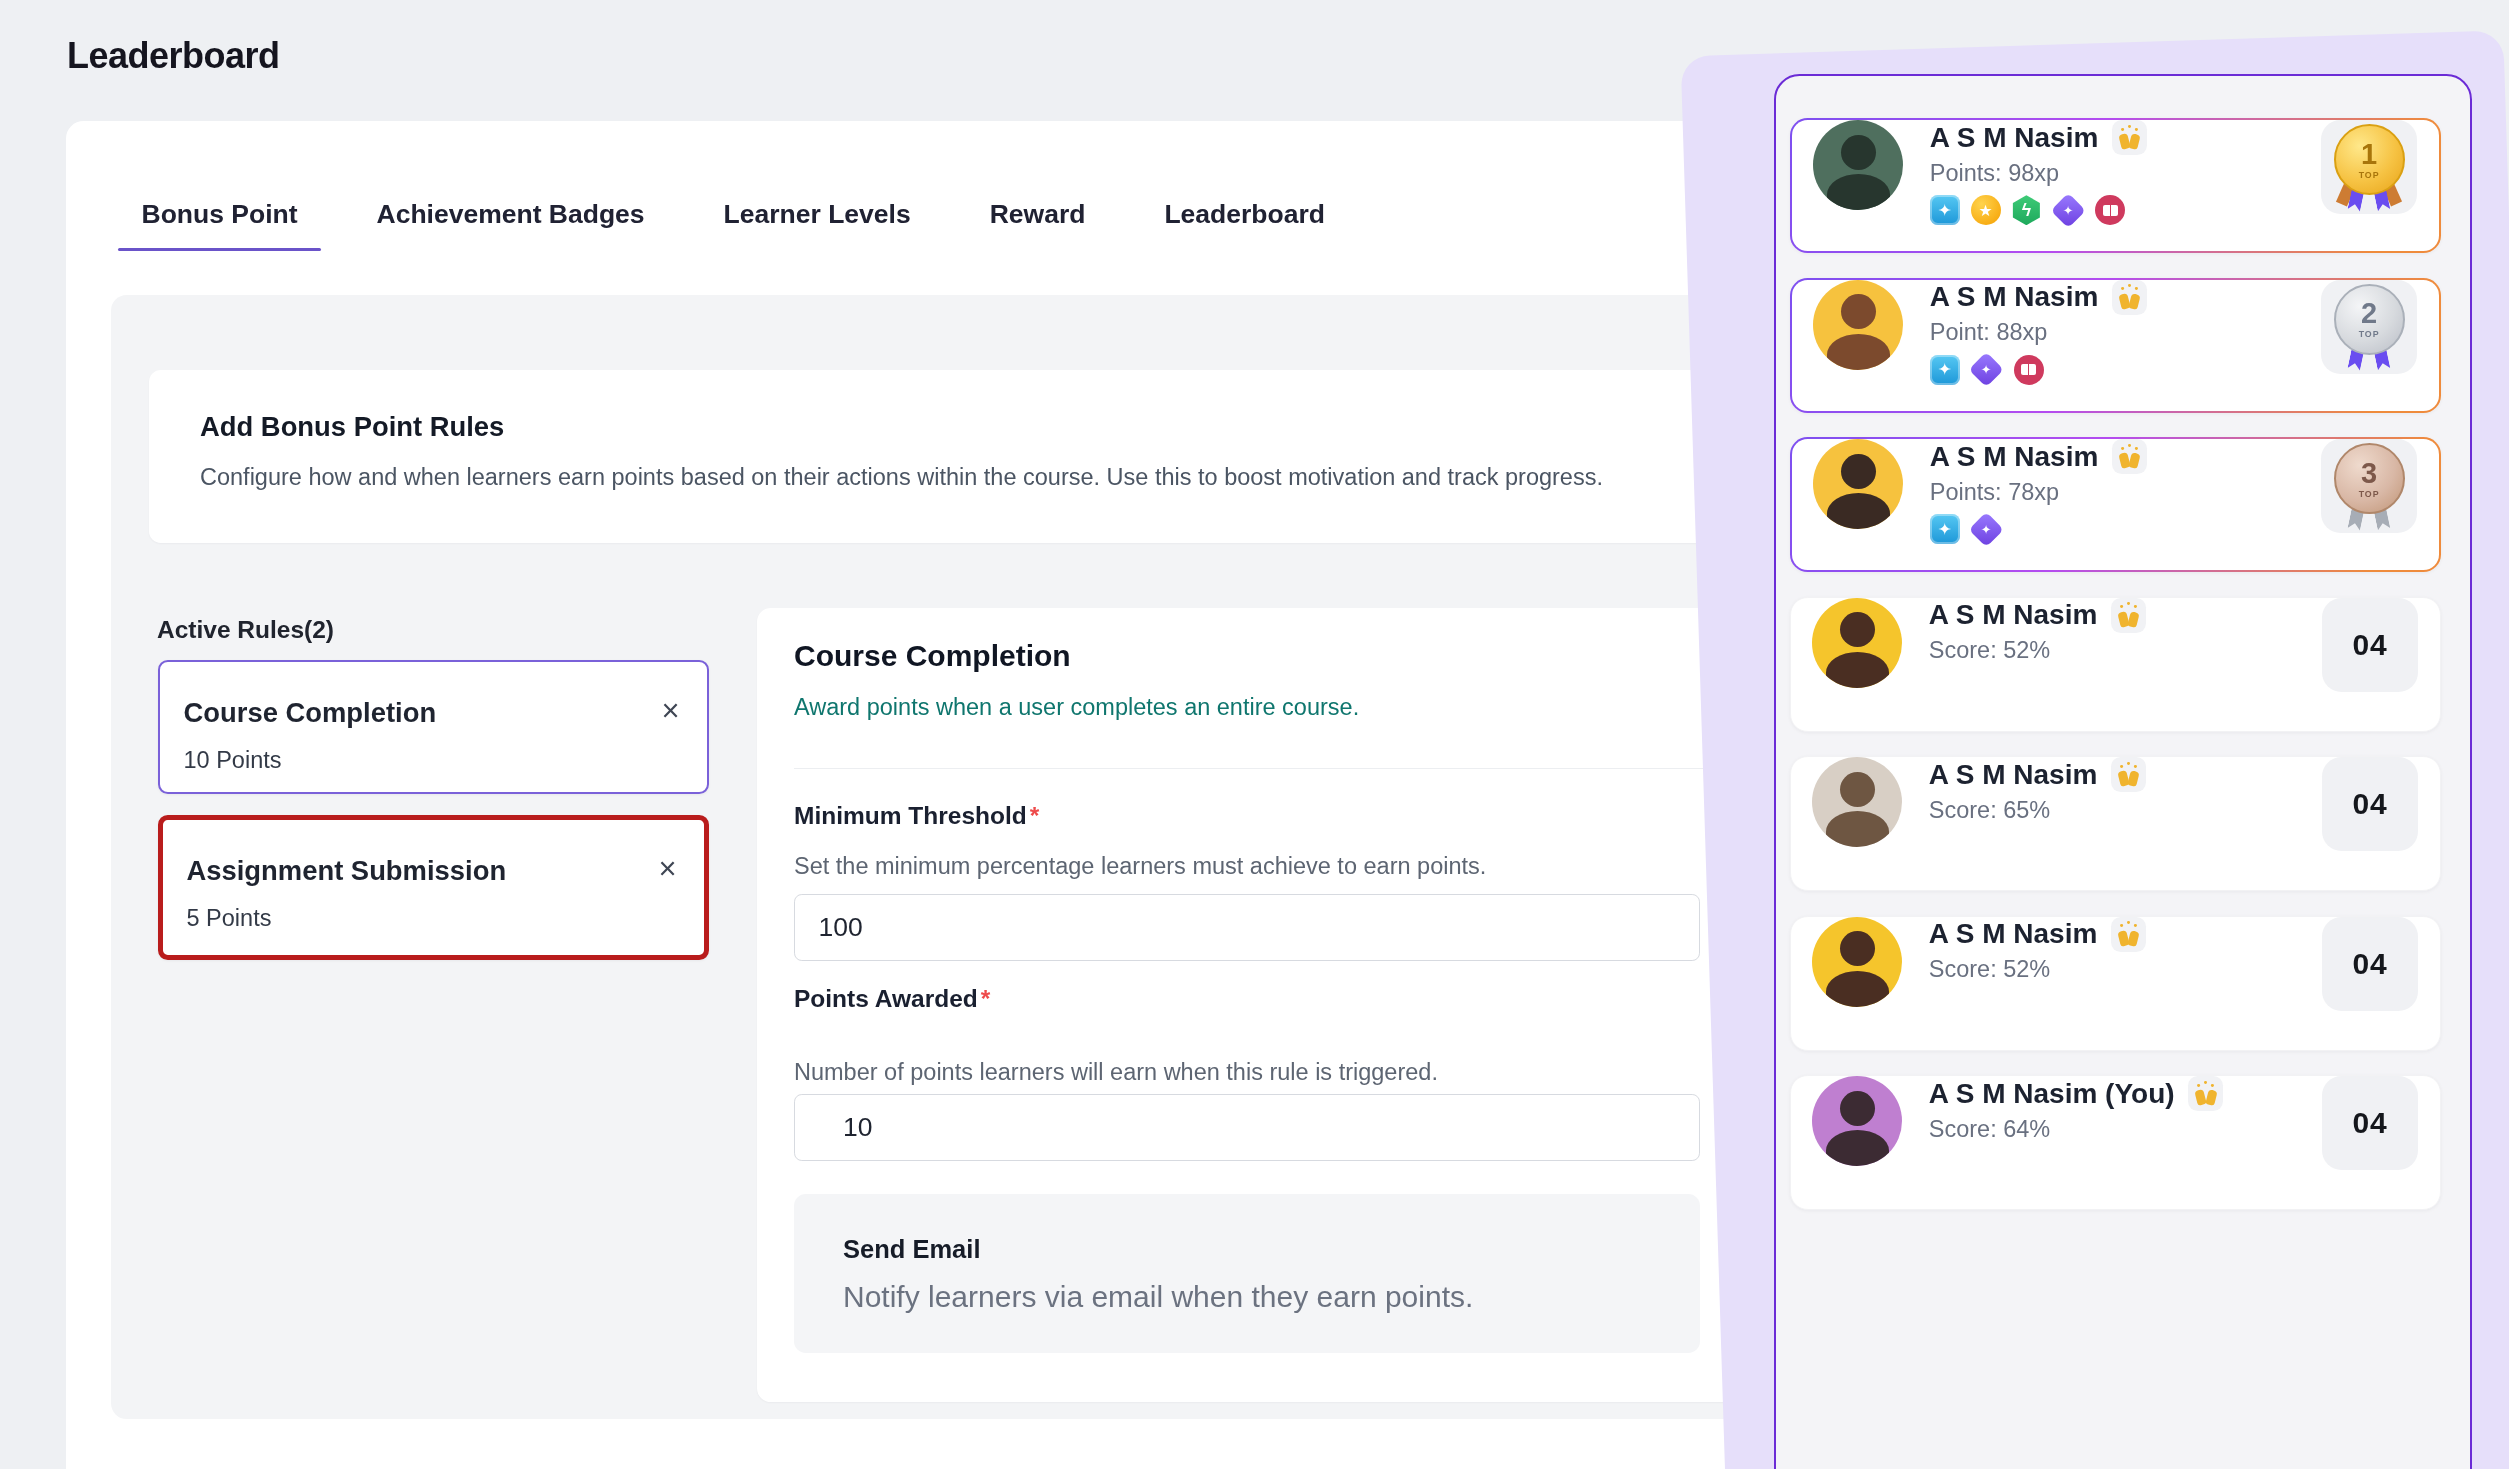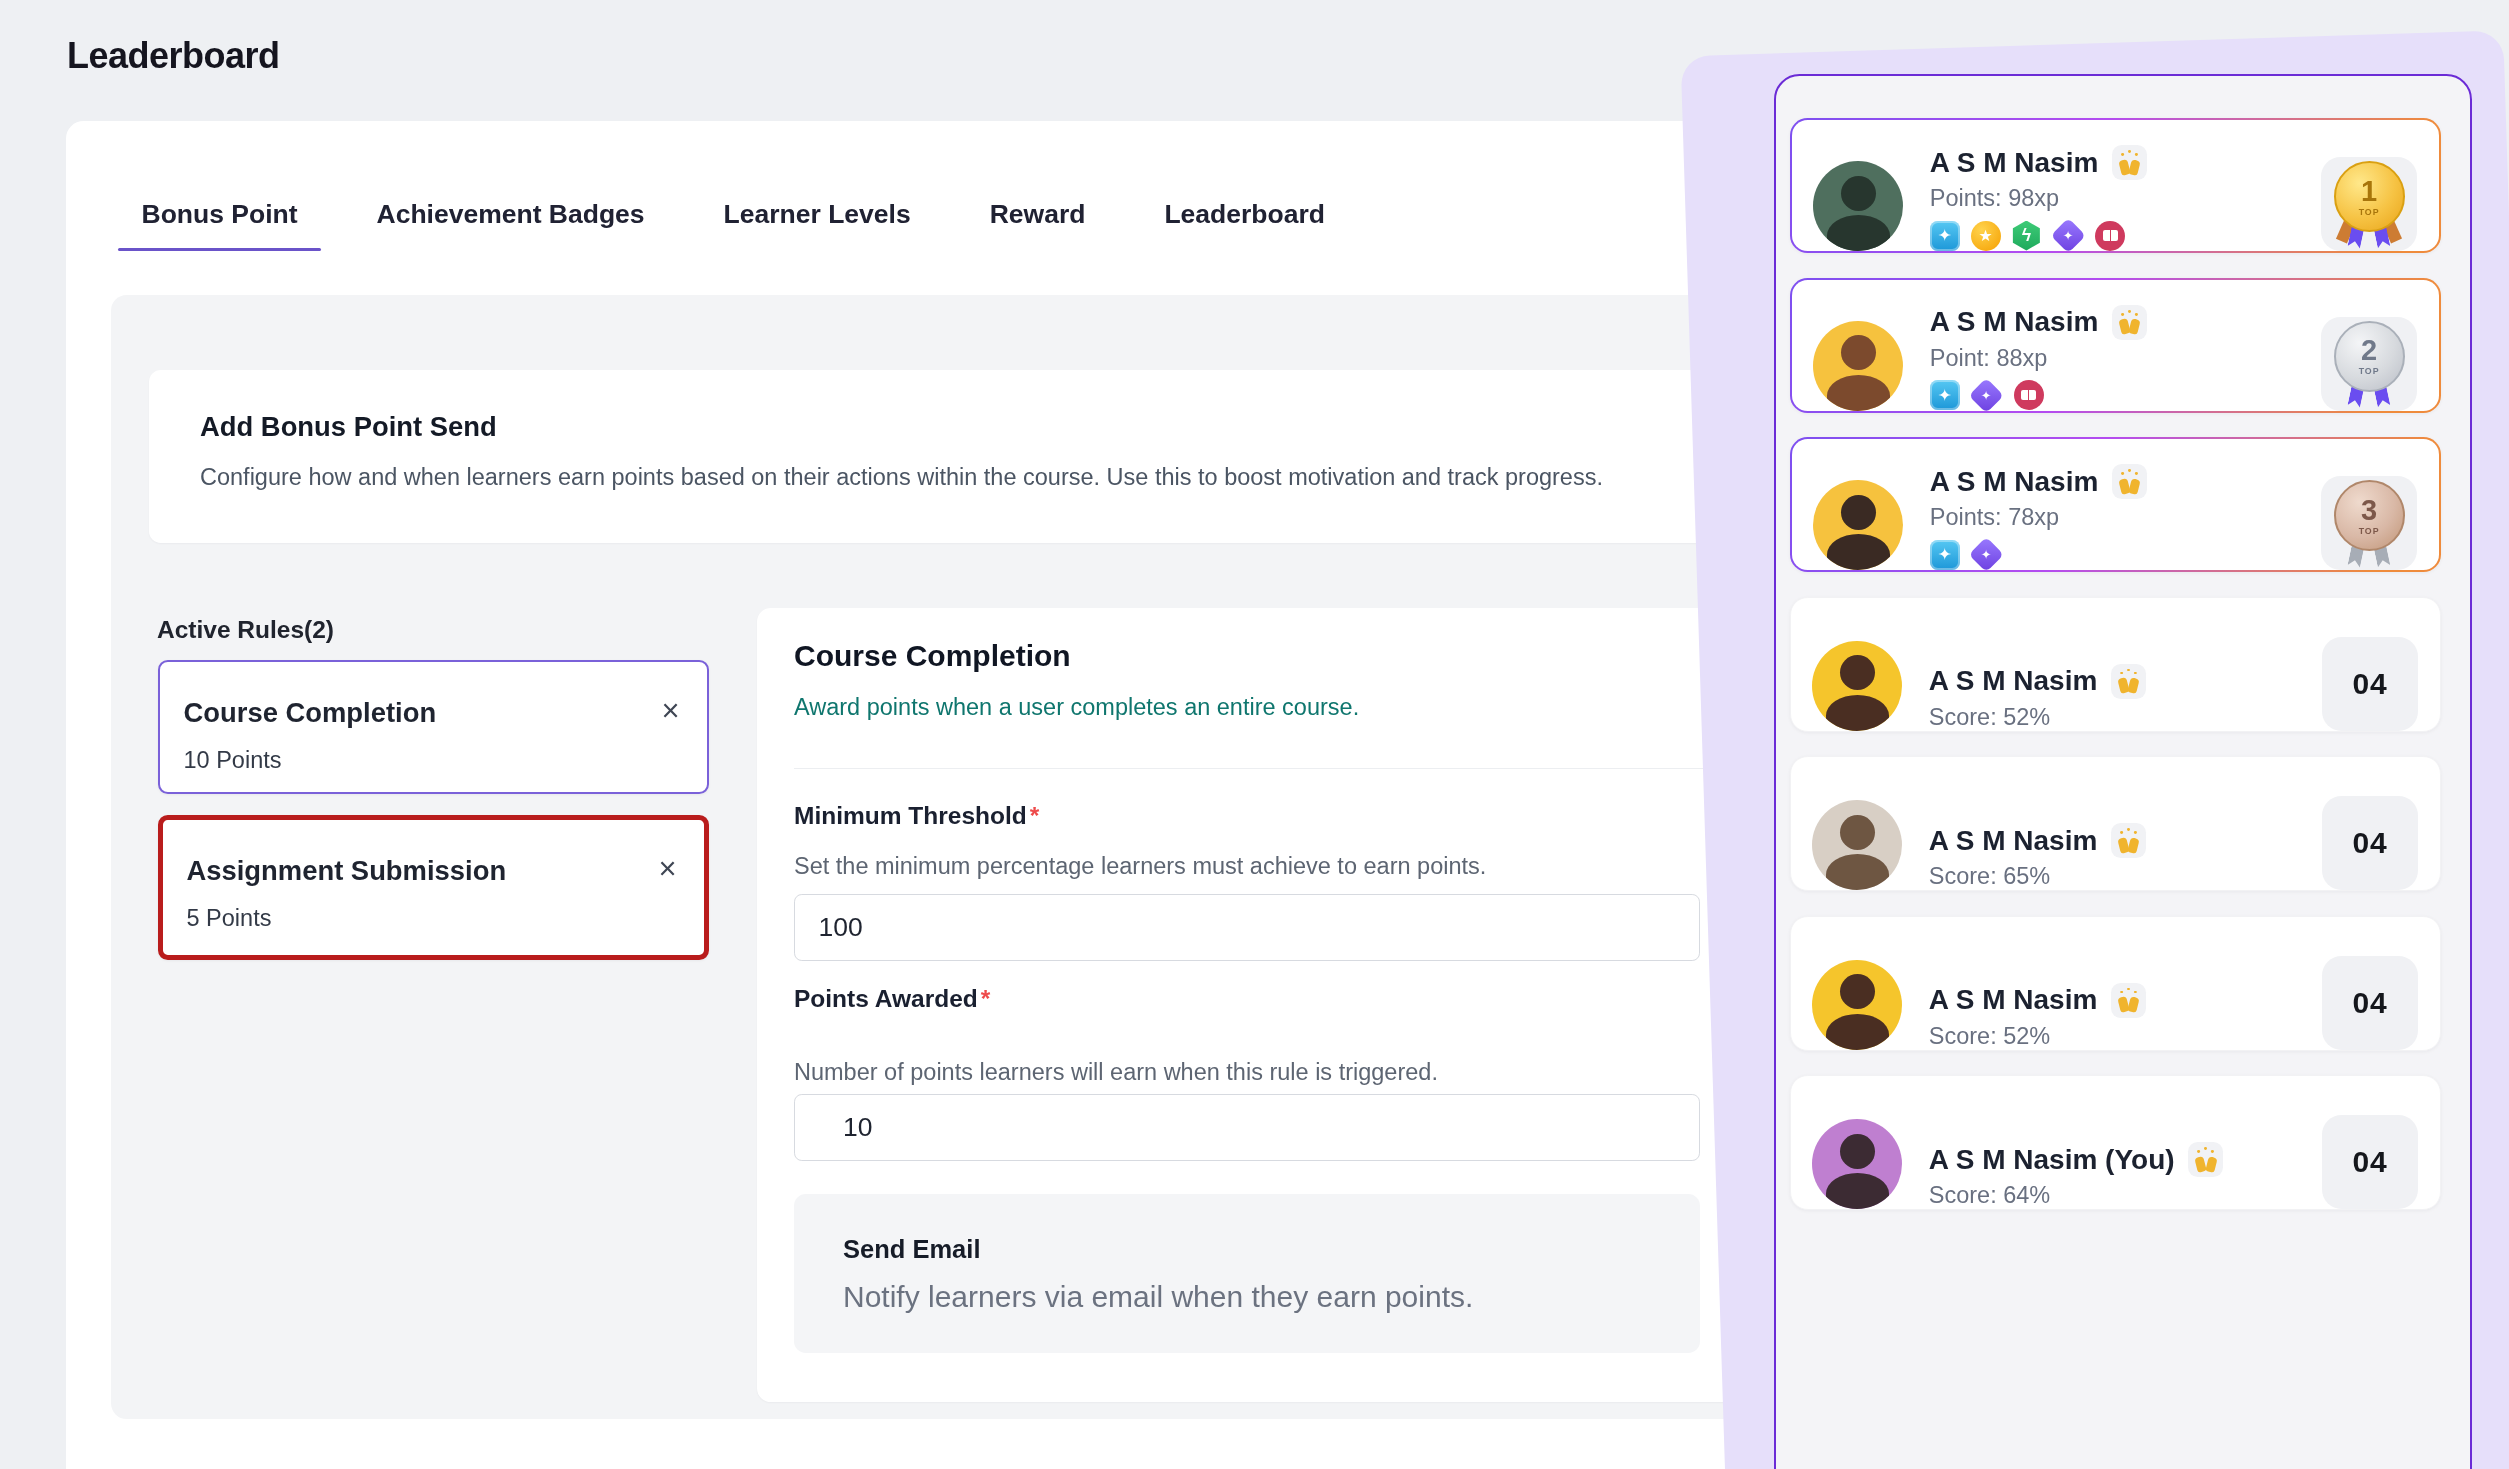--- a/index.html
+++ b/index.html
@@ -49,21 +49,21 @@
   .lbl-2 { top:377px; } .hlp-2 { top:451px; } .inp-2 { top:486px;padding-left:48px; }
   .send-email { position:absolute; left:37px; top:586px; width:906px; height:159px; background:#f4f5f7; border-radius:11.8px; padding:41px 49px; }
   .se-title { font-size:25.5px; font-weight:700; color:#161c28; }
   .se-desc { margin-top:15.7px; font-size:30px; color:#6b7280; }
 
   
   .lavender { position:absolute; left:1705px; top:43px; width:823px; height:1568px; background:#e6dffa; border-radius:29px; transform:rotate(-1.8deg); }
 
   
   .lb-panel { position:absolute; left:1774px; top:74px; width:698px; height:1470px; background:#f4f4f7; border:2.9px solid #6b2bd6; border-radius:25.5px; padding:42px 0 0 13.7px; }
-  .lb-card { position:relative; width:651px; height:135px; margin-bottom:24.5px; background:#fff; border-radius:17.6px; display:flex; align-items:flex-end; padding:0 21.6px; border:1px solid #f2f2f4; box-shadow:0 1px 3.9px rgba(16,24,40,.05); }
+  .lb-card { position:relative; width:651px; height:135px; margin-bottom:24.5px; background:#fff; border-radius:17.6px; display:flex; align-items:flex-start; padding:0 21.6px; border:1px solid #f2f2f4; box-shadow:0 1px 3.9px rgba(16,24,40,.05); }
   .lb-card.top3 { border:2px solid transparent; background:linear-gradient(#fff,#fff) padding-box, linear-gradient(115deg,#7d4ff0 0%,#b44cf0 45%,#ef8b3c 90%) border-box; }
 
   .avatar { width:90px; height:90px; border-radius:50%; background:var(--abg,#ccc); position:relative; overflow:hidden; flex:none; }
   .avatar::before { content:""; position:absolute; width:35px; height:35px; border-radius:50%; background:var(--afg,#555); left:27.4px; top:14.7px; }
   .avatar::after { content:""; position:absolute; width:63px; height:41px; border-radius:50% 50% 0 0; background:var(--afg,#555); left:13.7px; top:54px; }
 
   .lb-info { margin-left:26.5px; display:flex; flex-direction:column; justify-content:center; }
   .lb-name-row { display:flex; align-items:center; gap:13.7px; }
   .lb-name { font-size:28px; font-weight:600; color:#1c2230; white-space:nowrap; }
   .cheer { width:35px; height:35px; border-radius:9.8px; background:#f1f2f5; position:relative; flex:none; }
@@ -118,21 +118,21 @@
       <div class="tab active">Bonus Point</div>
       <div class="tab">Achievement Badges</div>
       <div class="tab">Learner Levels</div>
       <div class="tab">Reward</div>
       <div class="tab">Leaderboard</div>
     </div>
 
     <div class="gray-panel">
 
       <div class="banner">
-        <div class="banner-title">Add Bonus Point Send</div>
+        <div class="banner-title">Add Bonus Point Rules</div>
         <div class="banner-desc">Configure how and when learners earn points based on their actions within the course. Use this to boost motivation and track progress.</div>
       </div>
 
       <div class="active-rules-label">Active Rules(2)</div>
 
       <div class="rule-card rule-1 selected">
         <div class="rule-title-row">
           <div class="rule-title">Course Completion</div>
           <div class="rule-close">×</div>
         </div>

